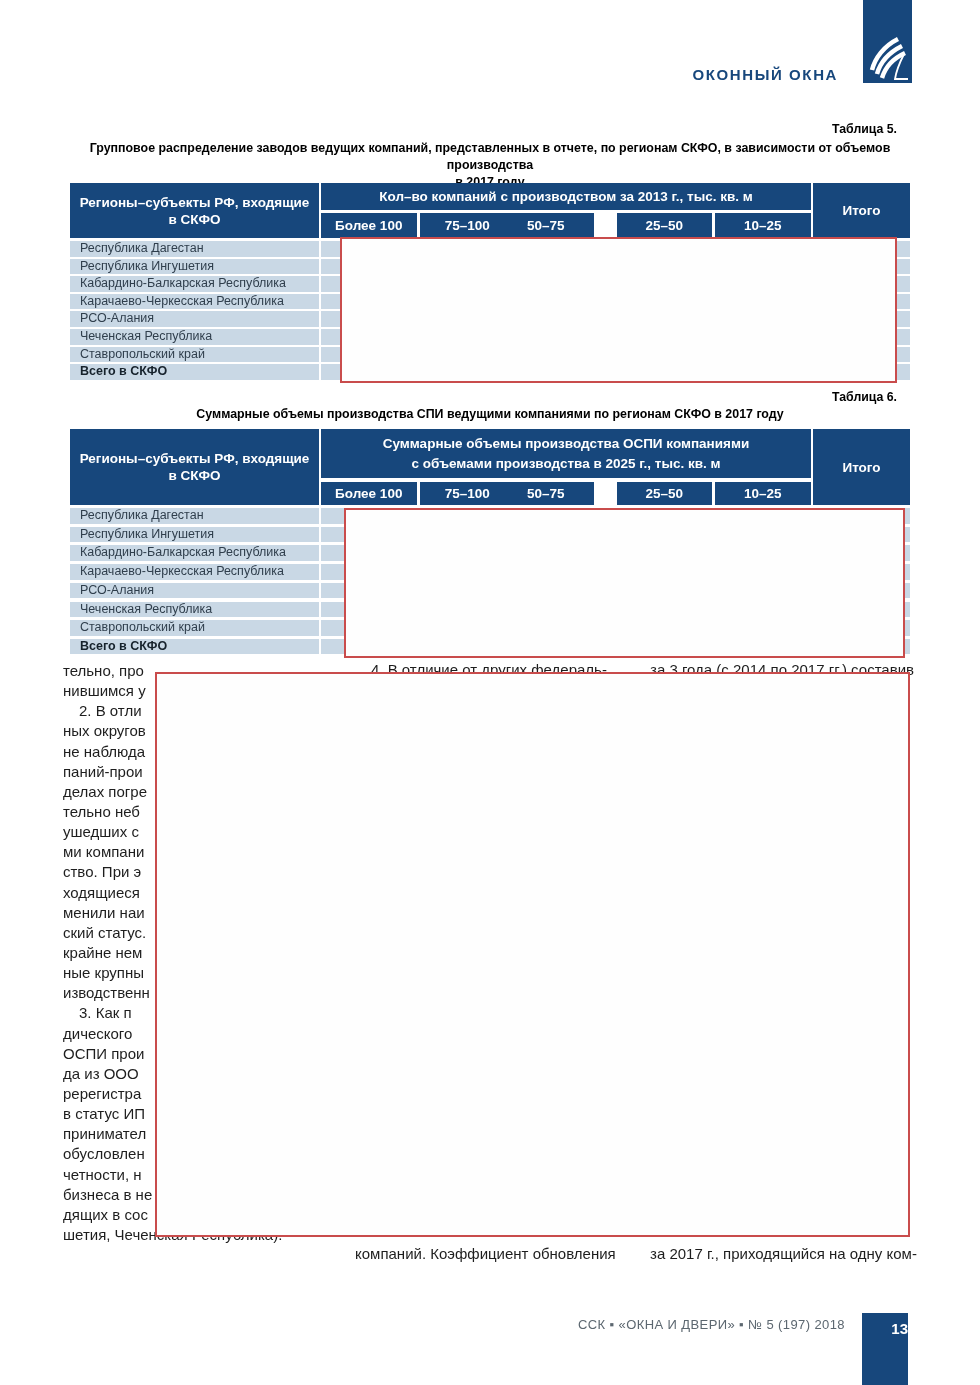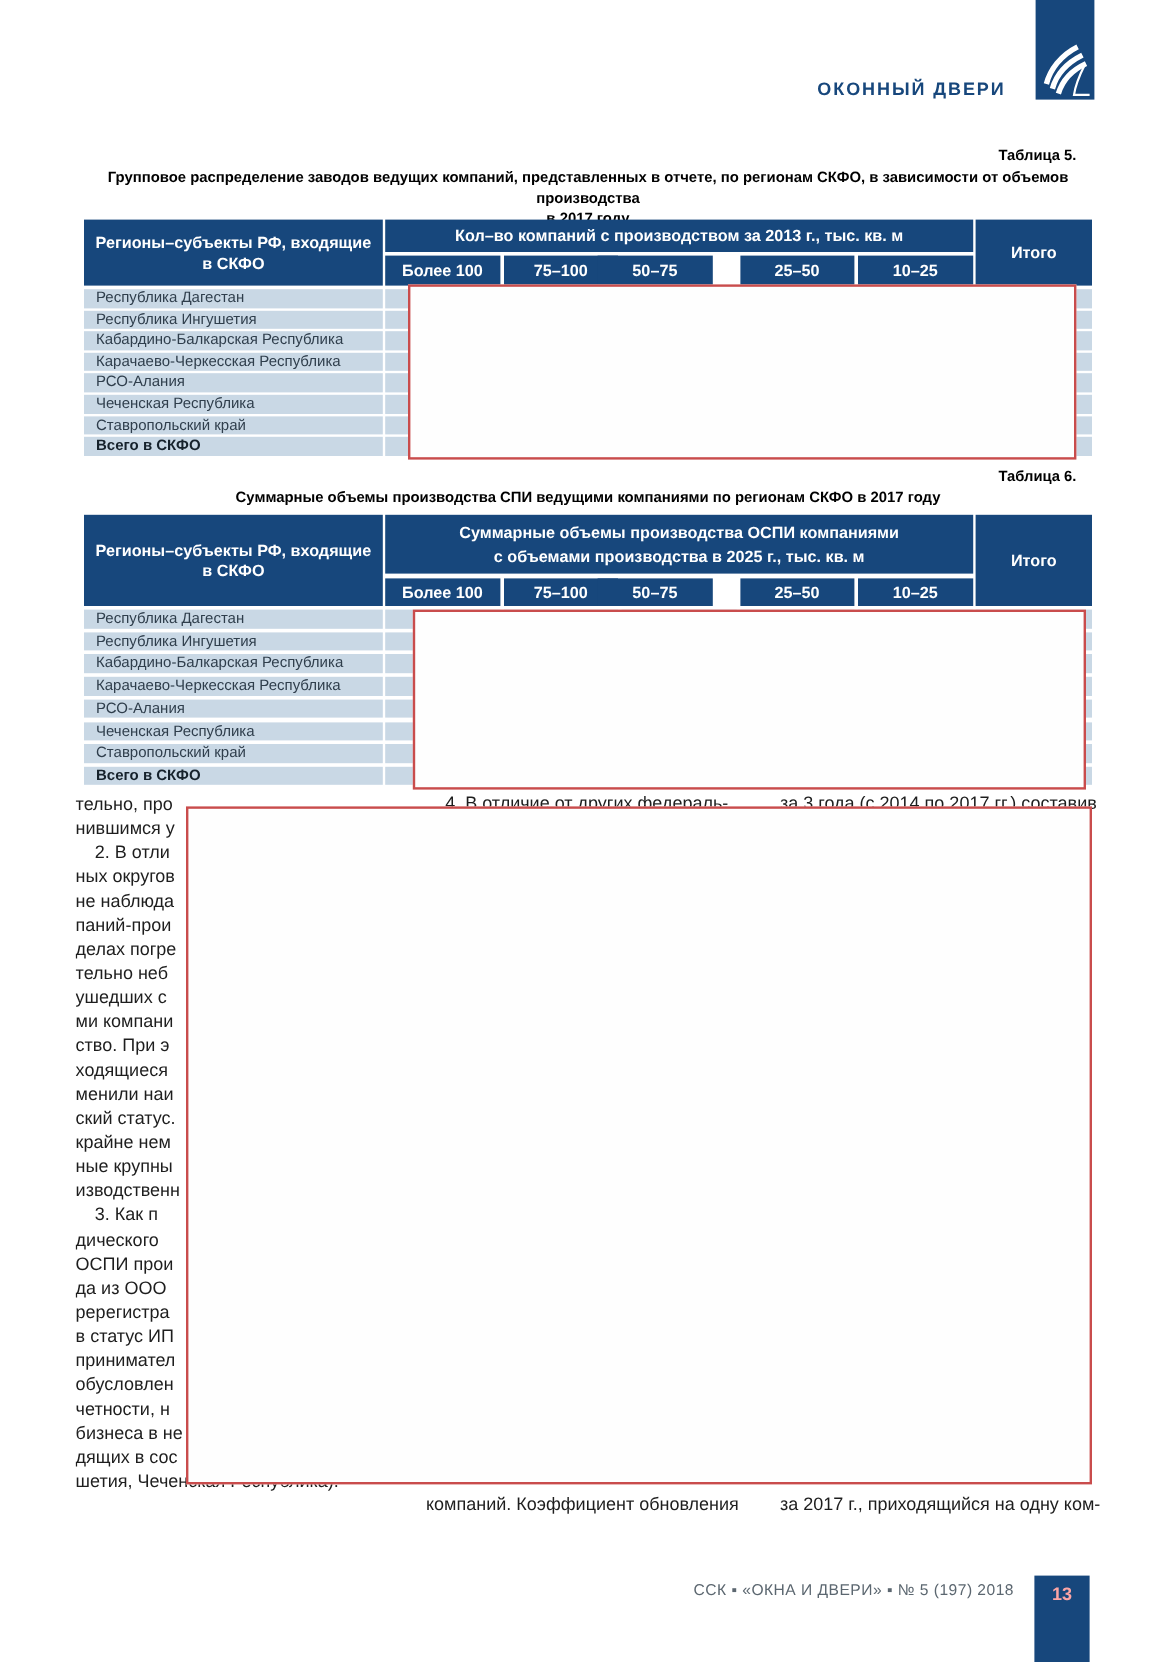--- a/index.html
+++ b/index.html
@@ -61,28 +61,28 @@
   .bodytext{ font-size:15px; color:var(--ink); z-index:2; }
   .col-lines{ left:63px; top:661px; width:284px; }
   .col-lines .ln{ height:20.15px; line-height:20.15px; white-space:nowrap; overflow:hidden; }
   .para-indent{ padding-left:16px; }
   .frag{ white-space:nowrap; }
 
   
   .footer-line{ left:465px; top:1317px; width:380px; text-align:right;
     font-size:13px; letter-spacing:0.4px; color:#5C6770;}
   .page-block{ left:862px; top:1313px; width:46px; height:72px; background:var(--navy);
-    color:#fca5a5; font-weight:bold; font-size:15px; text-align:center; padding-top:7px; box-sizing:border-box;}
+    color:#ffffff; font-weight:bold; font-size:15px; text-align:right; padding-top:7px; box-sizing:border-box;}
 </style>
 </head>
 <body>
 
 <div class="page">
 
-  <div class="abs brand-title">ОКОННЫЙ ДВЕРИ</div>
+  <div class="abs brand-title">ОКОННЫЙ ОКНА</div>
   <div class="abs brand-block">
     <svg width="49" height="52" viewBox="0 0 49 52" style="position:absolute;left:0;top:30px;">
       <path d="M9 40 C12 28 21 16 35 9" stroke="#fff" stroke-width="4.5" fill="none"></path>
       <path d="M14 44 C17 33 25 23 39 16" stroke="#fff" stroke-width="4.5" fill="none"></path>
       <path d="M19 48 C22 38 29 29 42 23" stroke="#fff" stroke-width="4.5" fill="none"></path>
       <path d="M41 24 C36 34 33 42 32 49 L45 49" stroke="#fff" stroke-width="1.8" fill="none"></path>
     </svg>
   </div>
 
   <div class="abs tbl-label" style="top:122px;">Таблица 5.</div>

